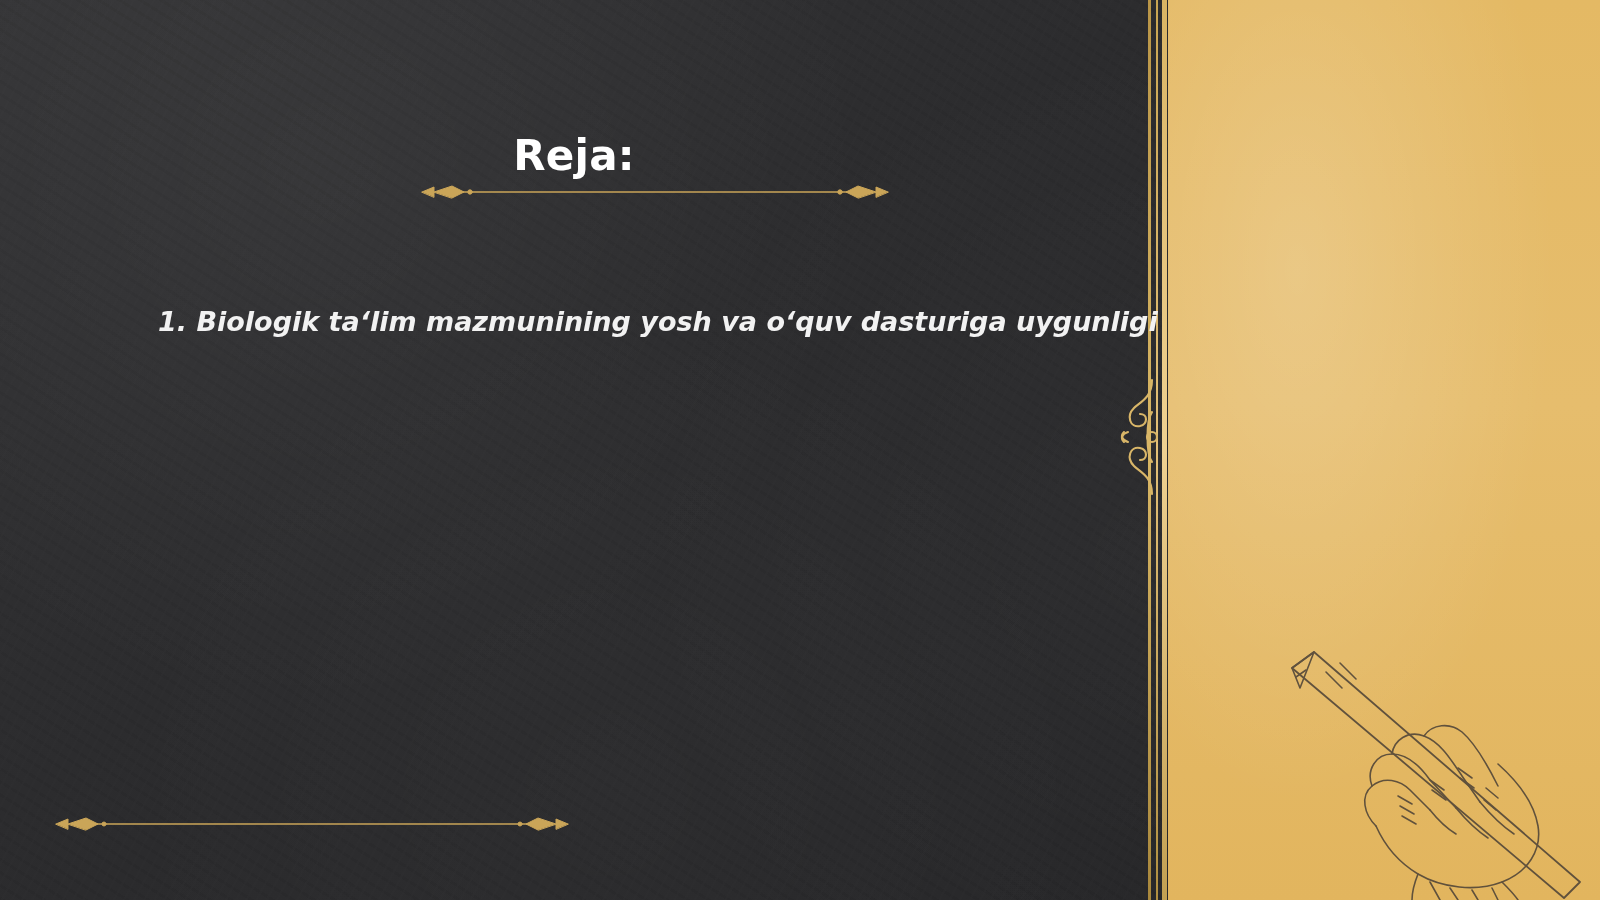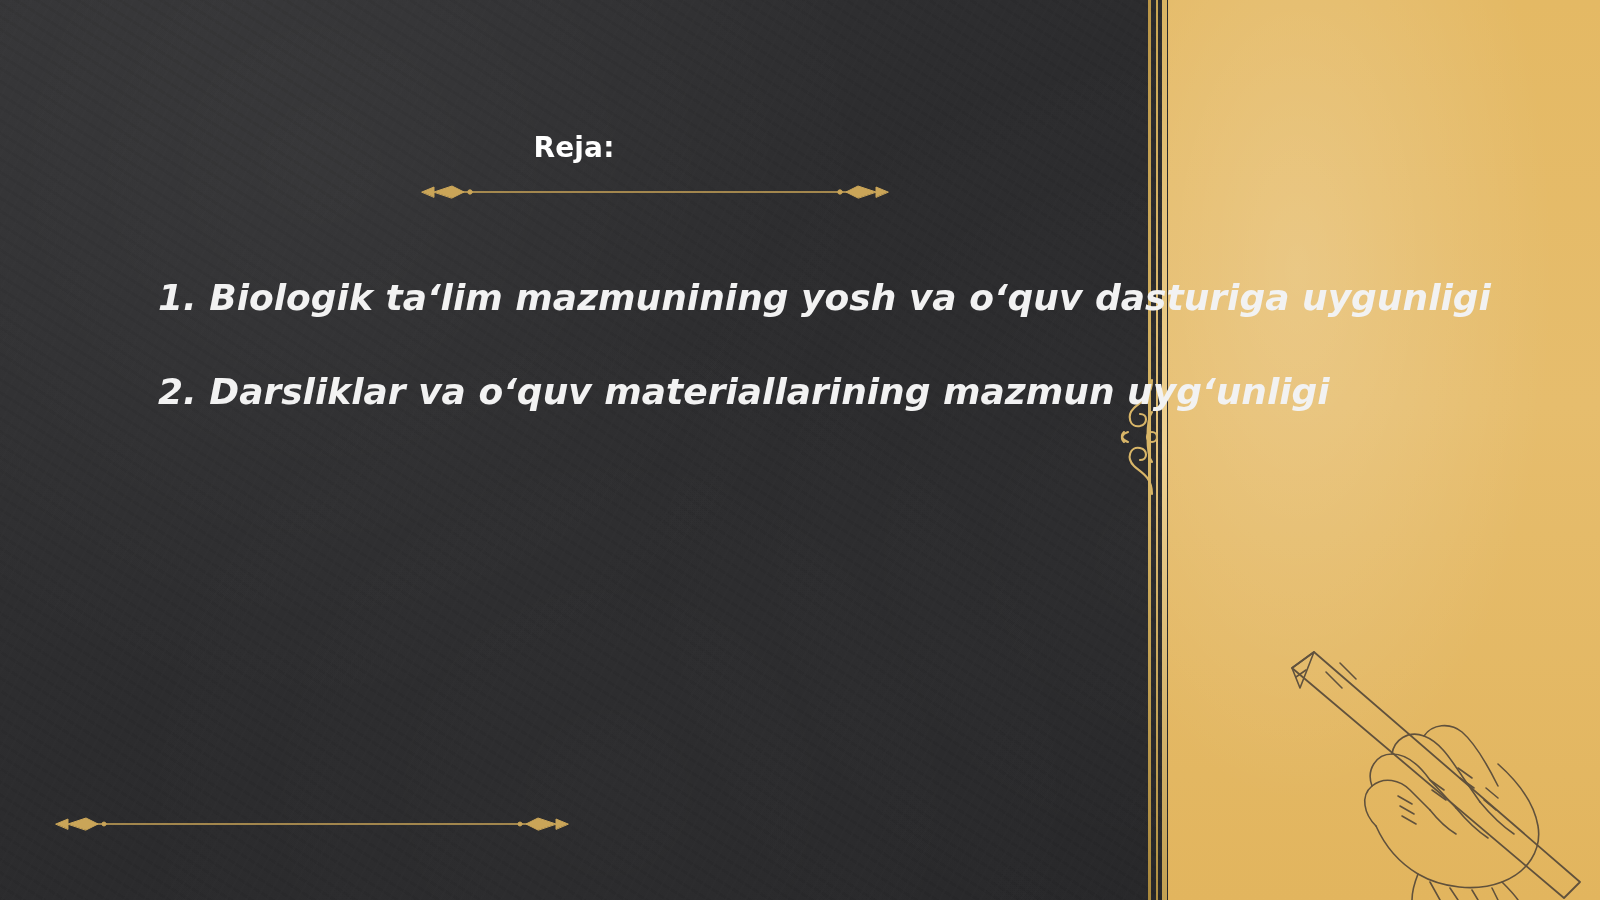--- a/index.html
+++ b/index.html
@@ -71,21 +71,21 @@
   }
 
   
   .title {
     position: absolute;
     top: 131px;
     left: 0;
     width: 1148px;
     text-align: center;
     color: #ffffff;
-    font-size: 28px;
+    font-size: 42px;
     font-weight: bold;
     letter-spacing: 0.2px;
   }
 
   
   .title-rule {
     position: absolute;
     top: 180px;
     left: 418px;
     width: 474px;
@@ -94,26 +94,27 @@
 
   
   .list {
     position: absolute;
     left: 158px;
     top: 275px;
     width: 980px;
   }
   .list-item {
     color: #f2f2f2;
-    font-size: 36px;
+    font-size: 27px;
     font-style: italic;
     font-weight: 600;
     line-height: 1.25;
     margin-bottom: 49px;
     white-space: nowrap;
+    margin-top: 30px;
   }
 
   
   .bottom-rule {
     position: absolute;
     left: 52px;
     top: 812px;
     width: 520px;
     height: 24px;
   }
@@ -192,21 +193,20 @@
       <polygon points="470,12 458,7 458,17"></polygon>
       <path d="M16 12 L34 6 L46 12 L34 18 Z"></path>
       <path d="M458 12 L440 6 L428 12 L440 18 Z"></path>
       <circle cx="52" cy="12" r="2.2"></circle>
       <circle cx="422" cy="12" r="2.2"></circle>
     </g>
   </svg>
 
   <div class="list">
     <div class="list-item">1. Biologik ta‘lim mazmunining yosh va o‘quv dasturiga uygunligi</div>
-    <div class="list-item">2. Darsliklar va o‘quv materiallarining mazmun uyg‘unligi</div>
   </div>
 
   <svg class="bottom-rule" viewBox="0 0 520 24">
     <g stroke="#caa558" fill="#caa558" stroke-linecap="round">
       <line x1="24" y1="12" x2="496" y2="12" stroke-width="1.4"></line>
       <polygon points="4,12 16,7 16,17"></polygon>
       <polygon points="516,12 504,7 504,17"></polygon>
       <path d="M16 12 L34 6 L46 12 L34 18 Z"></path>
       <path d="M504 12 L486 6 L474 12 L486 18 Z"></path>
       <circle cx="52" cy="12" r="2"></circle>

